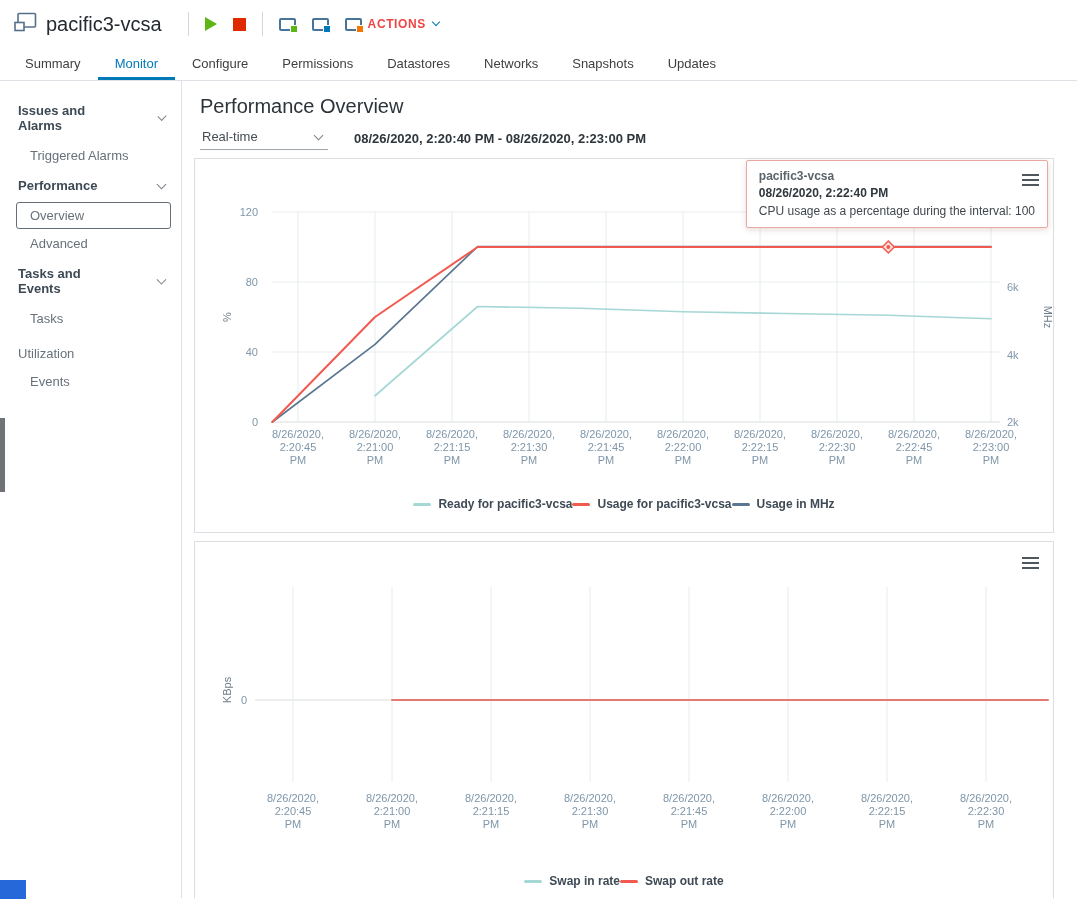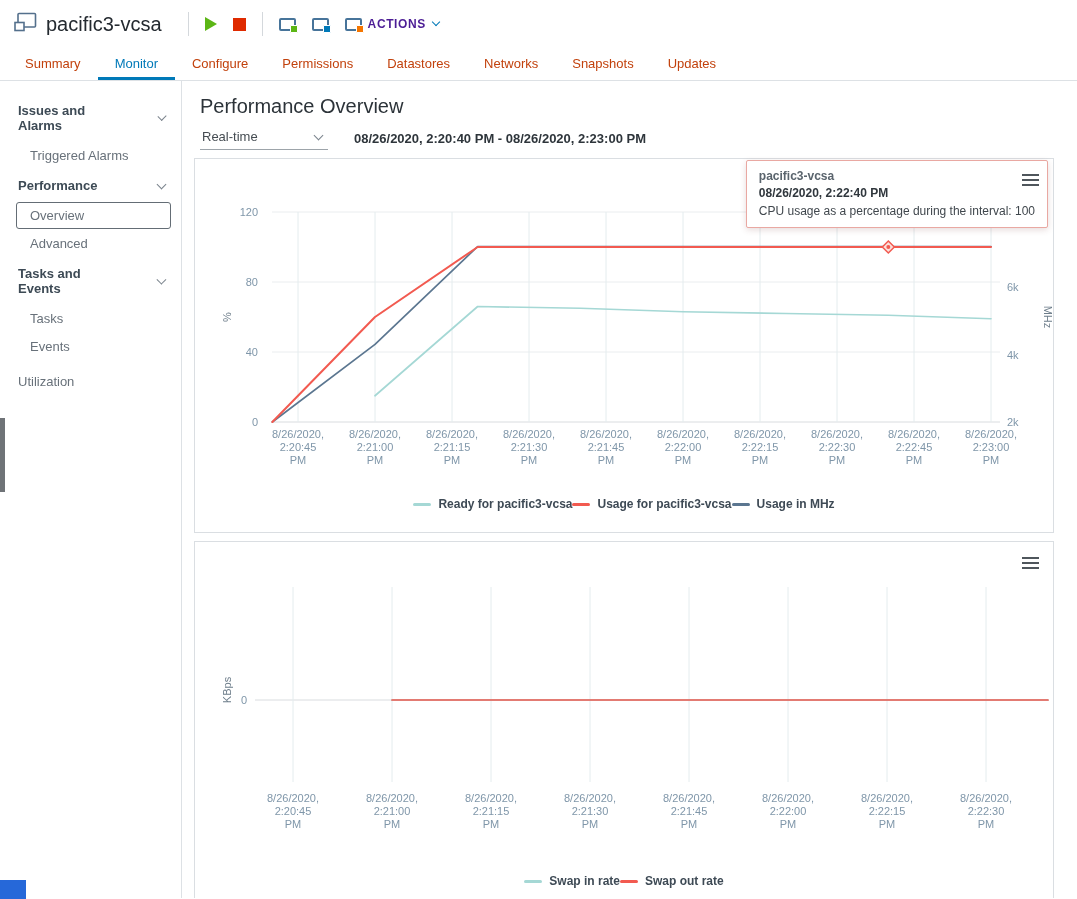--- a/index.html
+++ b/index.html
@@ -8,26 +8,26 @@
 
   
   .app-header { height:48px; display:flex; align-items:center; padding-left:14px; background:#fff; }
   .vm-title { font-size:20px; color:#242a30; margin-left:9px; font-weight:400; }
   .toolbar { display:flex; align-items:center; margin-left:26px; gap:16px; }
   .tb-divider { width:1px; height:24px; background:#d4d8dc; }
   .icon-play { width:0; height:0; border-left:12px solid #5cb615; border-top:7px solid transparent; border-bottom:7px solid transparent; cursor:pointer; }
   .icon-stop { width:13px; height:13px; background:#df2a00; cursor:pointer; }
   .icon-monitor { width:17px; height:13px; border:2px solid #47749a; border-radius:2px; position:relative; cursor:pointer; background:#fff; }
   .icon-monitor .badge { position:absolute; right:-4px; bottom:-4px; width:8px; height:8px; border-radius:1px; border:1px solid #fff; }
-  .actions-btn { display:flex; align-items:center; gap:7px; color:#4c1d95; font-size:12px; font-weight:700; letter-spacing:.6px; margin-left:6px; cursor:pointer; }
+  .actions-btn { display:flex; align-items:center; gap:7px; color:#ef4444; font-size:12px; font-weight:700; letter-spacing:.6px; margin-left:6px; cursor:pointer; }
   .chev-blue { width:6px; height:6px; border-right:1.6px solid #0079b8; border-bottom:1.6px solid #0079b8; transform:rotate(45deg); margin-top:-4px; }
 
   
   .tab-bar { display:flex; padding-left:8px; border-bottom:1px solid #dde1e5; height:33px; }
-  .tab { padding:8px 17px; font-size:13px; color:#c2410c; cursor:pointer; white-space:nowrap; }
+  .tab { padding:8px 17px; font-size:13px; color:#404040; cursor:pointer; white-space:nowrap; }
   .tab.active { color:#0079b8; box-shadow:inset 0 -3px 0 #0079b8; }
 
   
   .content { display:flex; height:817px; }
   .sidebar { width:182px; min-width:182px; border-right:1px solid #dde1e5; padding-top:14px; }
   .sec-header { display:flex; align-items:center; justify-content:space-between; padding:8px 16px 8px 18px; font-size:13px; font-weight:700; color:#3d4a55; cursor:pointer;gap:40px; }
   .chev-gray { width:7px; height:7px; border-right:1.5px solid #7a838c; border-bottom:1.5px solid #7a838c; transform:rotate(45deg); margin-top:-3px; }
   .side-item { padding:6px 6px 6px 30px; font-size:13px; color:#68717a; cursor:pointer; margin:1px 0; }
   .side-item.selected { border:1px solid #646d75; border-radius:3px; margin:1px 10px 1px 16px; padding:5px 6px 5px 13px; }
   .side-item.top-level { padding-left:18px; margin-top:8px; }
@@ -118,22 +118,22 @@
         <span>Performance</span>
         <span class="chev-gray"></span>
       </div>
       <div class="side-item selected">Overview</div>
       <div class="side-item">Advanced</div>
       <div class="sec-header">
         <span>Tasks and Events</span>
         <span class="chev-gray"></span>
       </div>
       <div class="side-item">Tasks</div>
+      <div class="side-item top-level">Utilization</div>
       <div class="side-item">Events</div>
-      <div class="side-item top-level">Utilization</div>
     </aside>
 
   <main class="main">
     <h1 class="page-title">Performance Overview</h1>
 
     <div class="controls">
       <div class="range-select">
         <span>Real-time</span>
         <span class="chev-gray"></span>
       </div>

